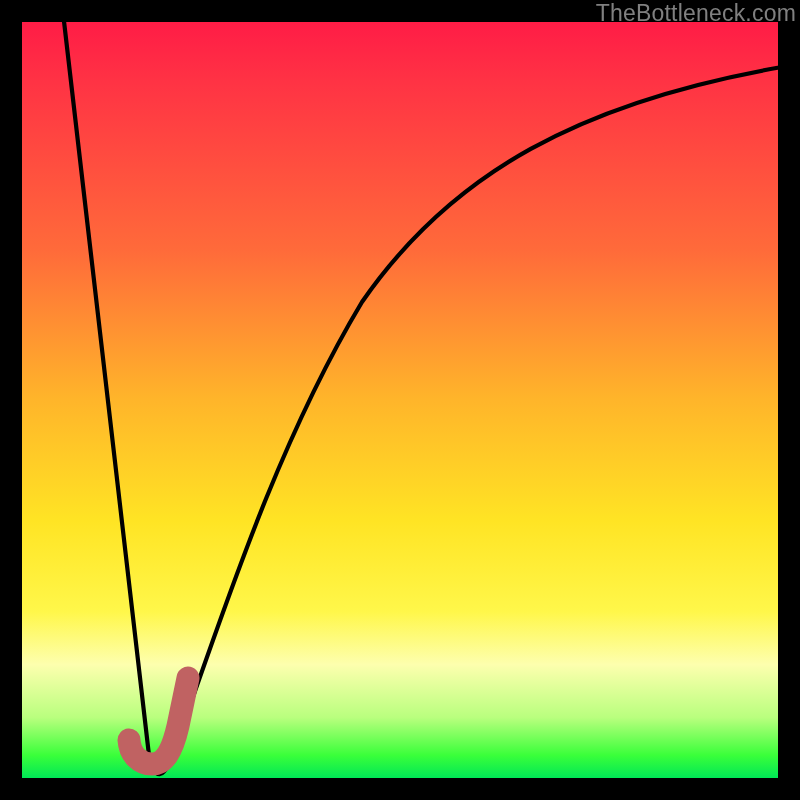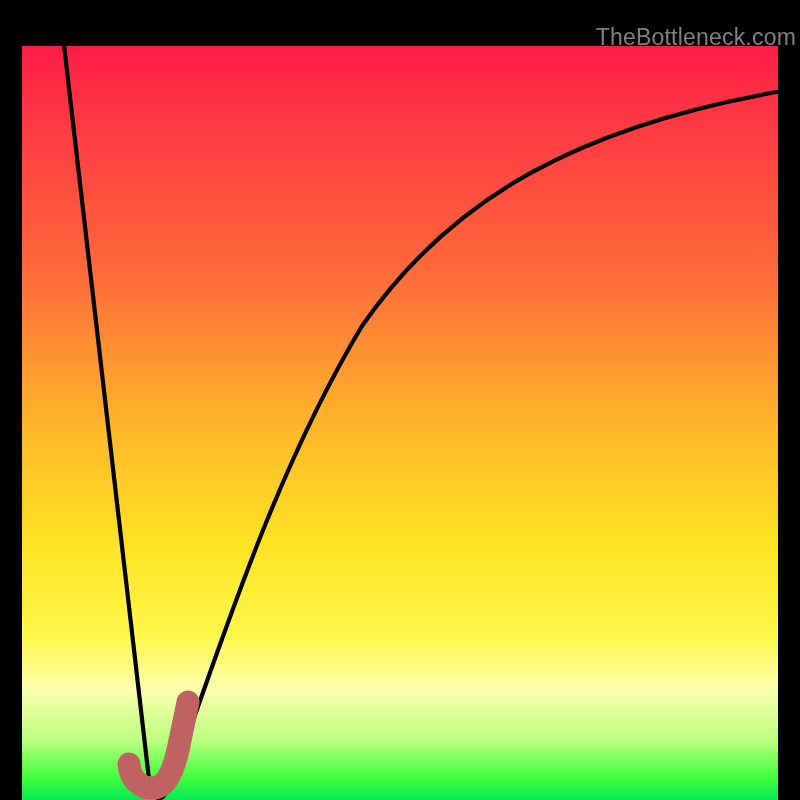--- a/index.html
+++ b/index.html
@@ -9,21 +9,20 @@
     height: 800px;
     background: #000;
     overflow: hidden;
     font-family: Arial, Helvetica, sans-serif;
   }
   .frame {
     position: relative;
     width: 800px;
     height: 581px;
     background: #000;
-    margin-top: 24px;
   }
   .plot-area {
     position: absolute;
     left: 22px;
     top: 22px;
     width: 756px;
     height: 756px;
     
     background: linear-gradient(to bottom,
       #ff1c46 0%,

